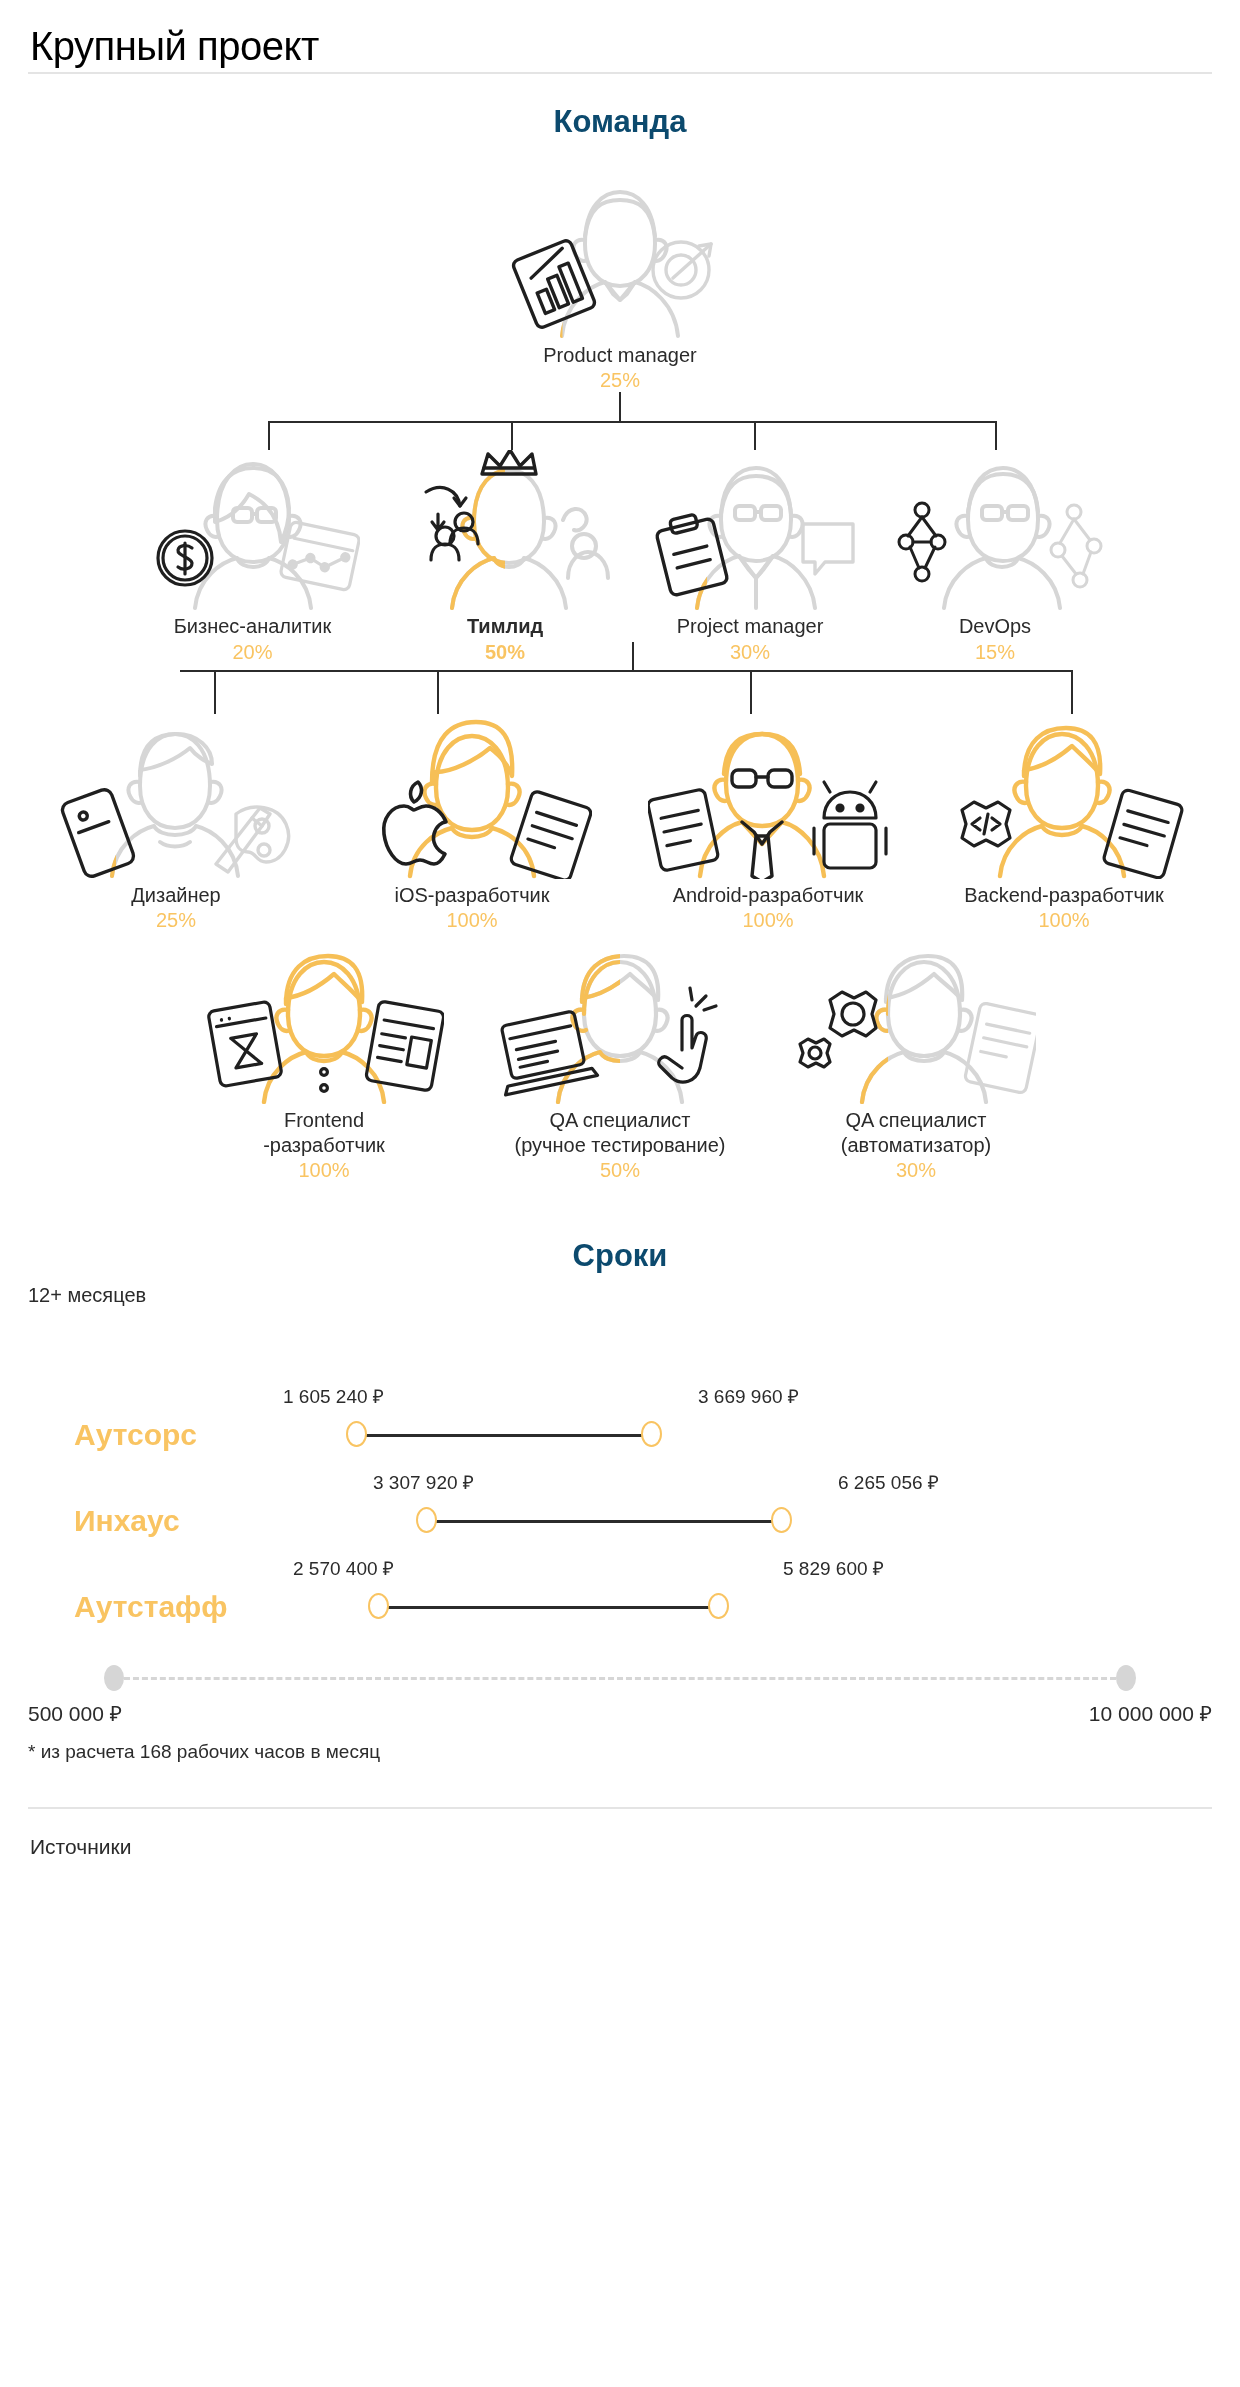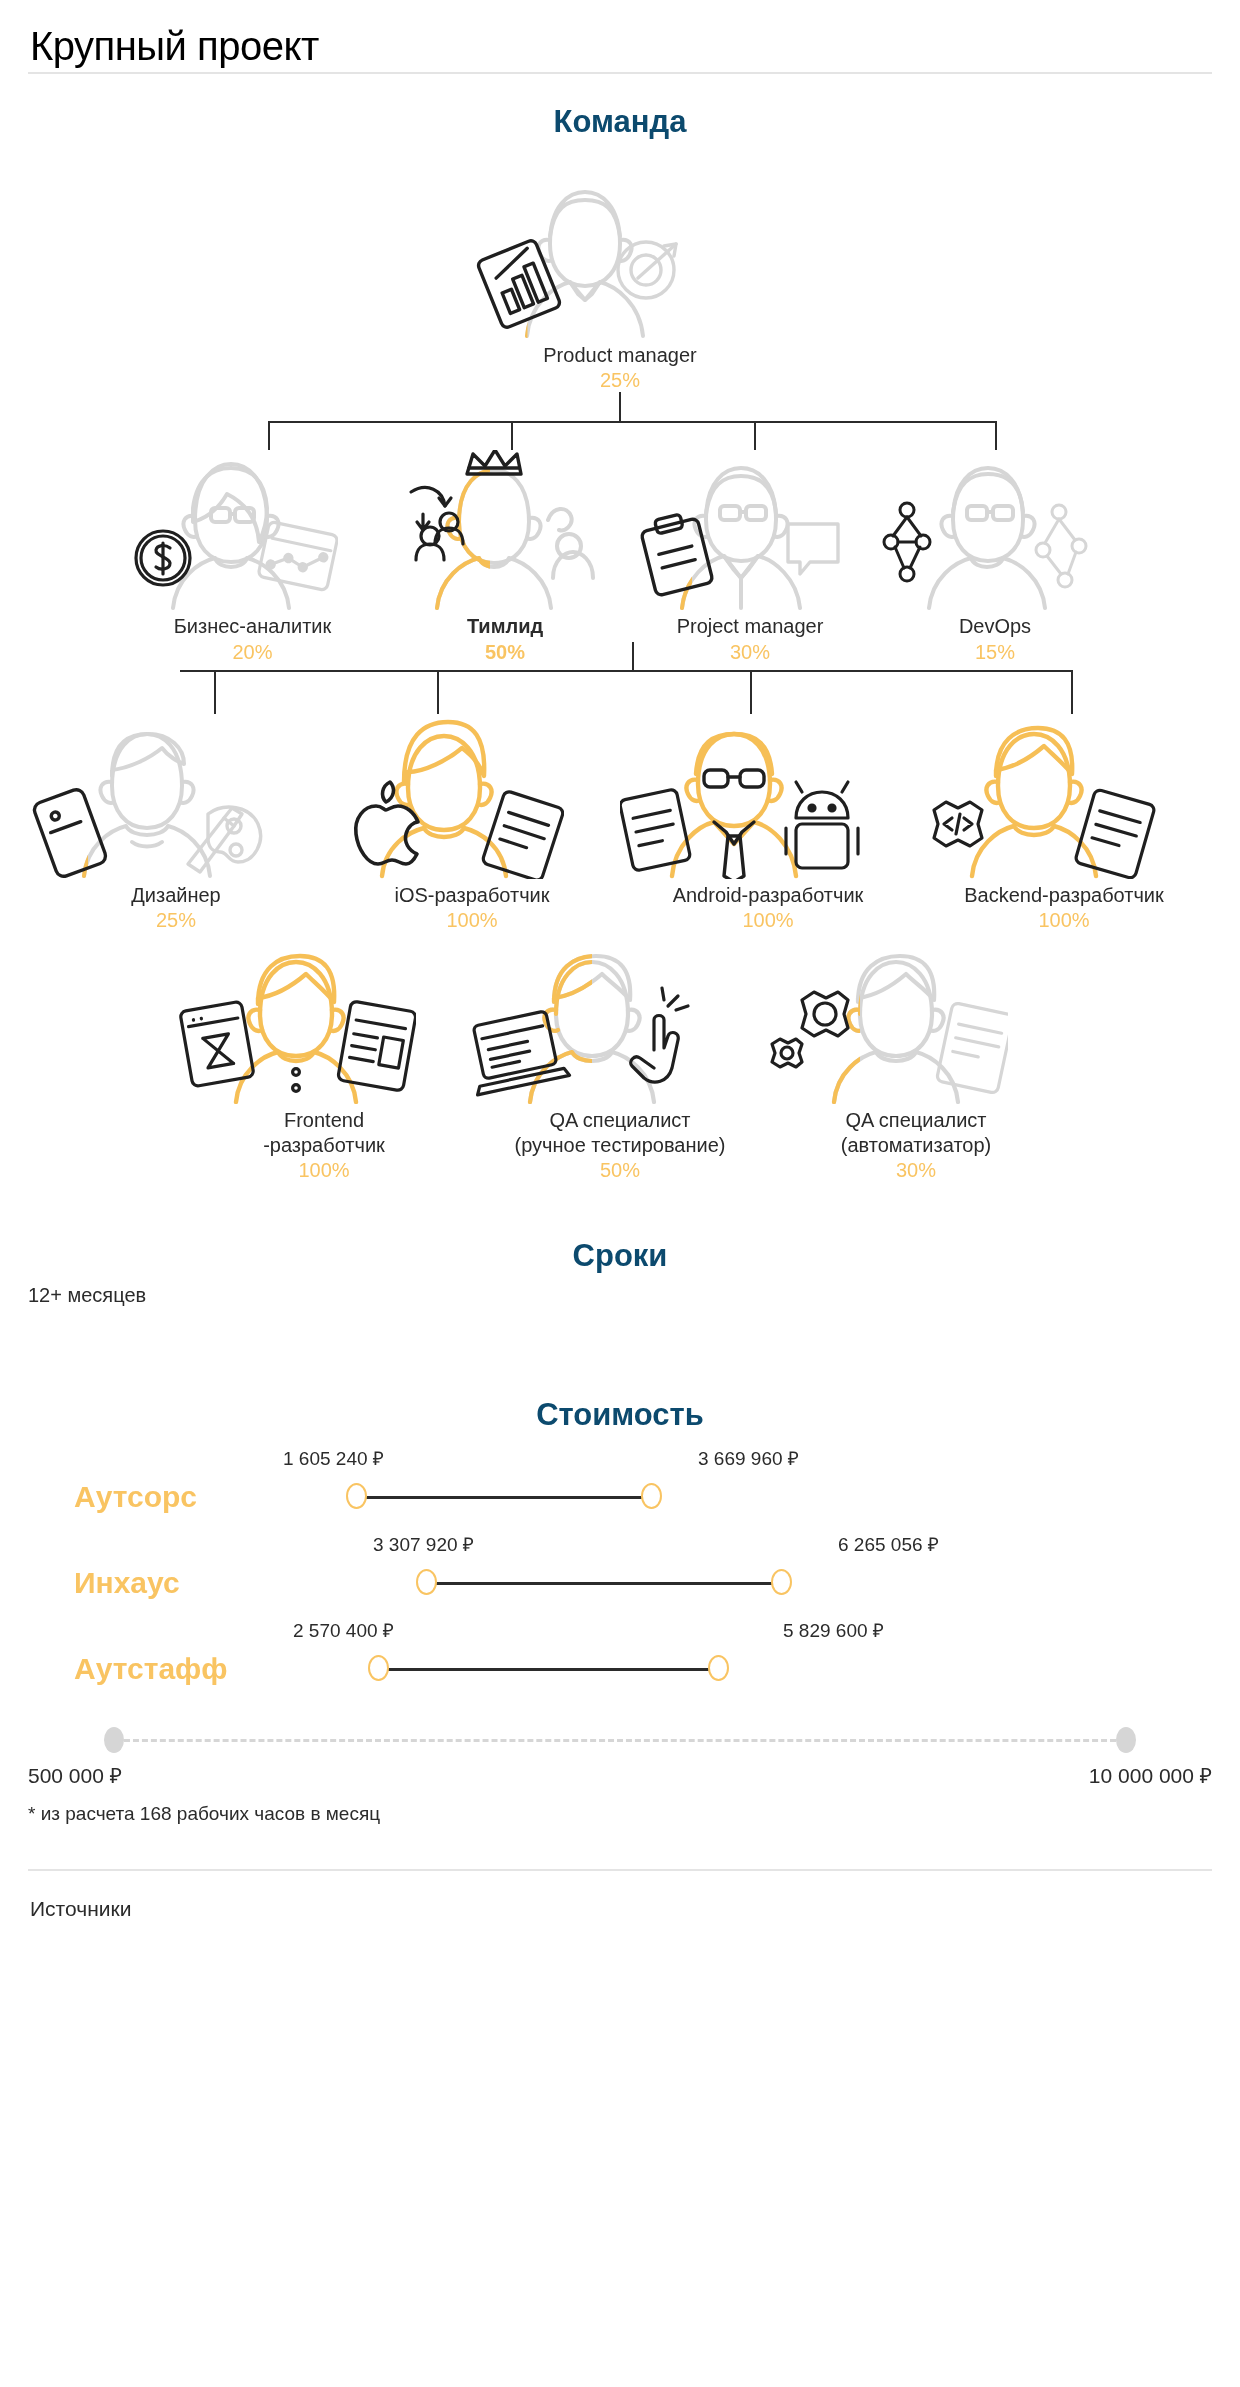--- a/index.html
+++ b/index.html
@@ -42,20 +42,21 @@
     letter-spacing: 0px;
   }
 
   
   .team { position: relative; }
 
   .role {
     width: 100%;
     display: flex;
     flex-direction: column;
+    align-items: center;
   }
   .role-art { line-height: 0; }
   .role-name {
     font-size: 20px;
     color: #2b2b2b;
     text-align: center;
     line-height: 1.22;
     margin-top: 4px;
     white-space: pre-line;
   }
@@ -673,21 +674,20 @@
       </div>
     </div>
   </div>
 
   <div style="margin-top:56px;">
     <div class="section-title">Сроки</div>
     <div class="deadline-value">12+ месяцев</div>
   </div>
 
   <div class="cost-block" style="margin-top:90px;">
-    <div class="section-title">Стоимость</div>
 
     <div class="cost-rows">
 
       <div class="cost-row" style="top:0px;">
         <div class="cost-label">Аутсорс</div>
         <div class="cost-val" style="left:255px; top:-14px;">1 605 240 ₽</div>
         <div class="cost-val" style="left:670px; top:-14px;">3 669 960 ₽</div>
         <div class="cost-track" style="left:0; width:1184px;">
           <div class="cost-bar" style="left:328px; width:295px;"></div>
           <div class="knob" style="left:318px;"></div>

